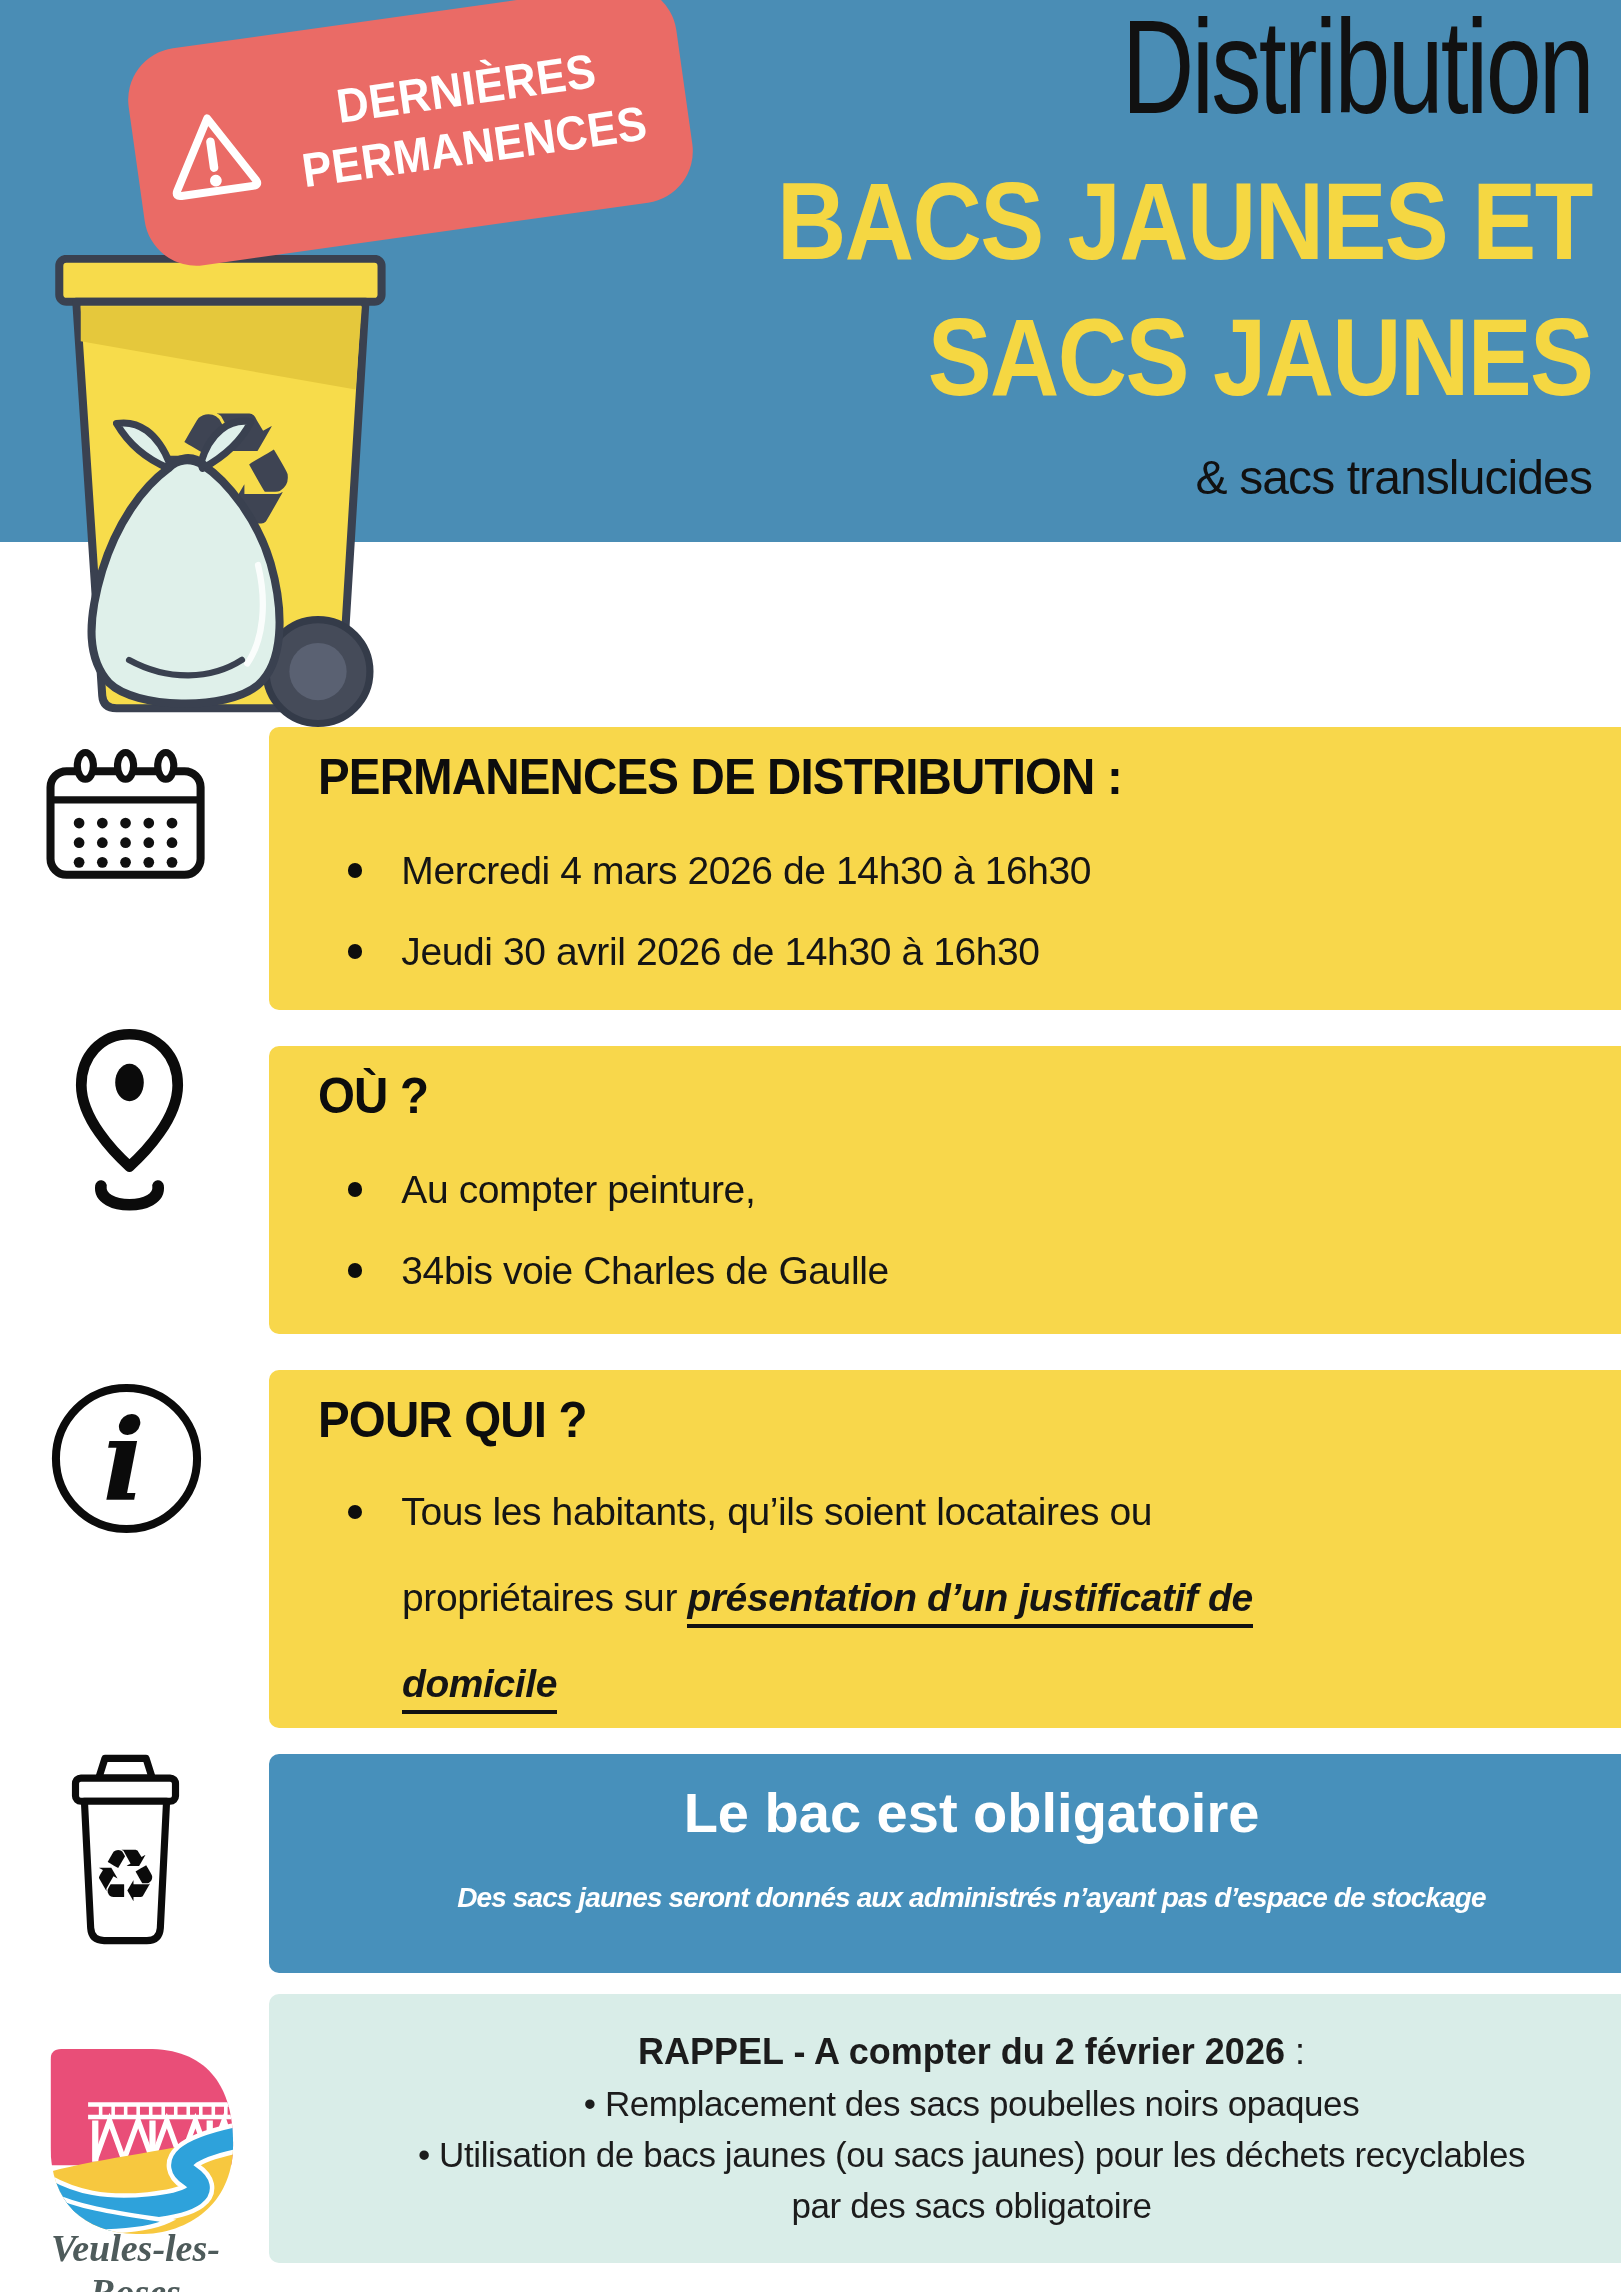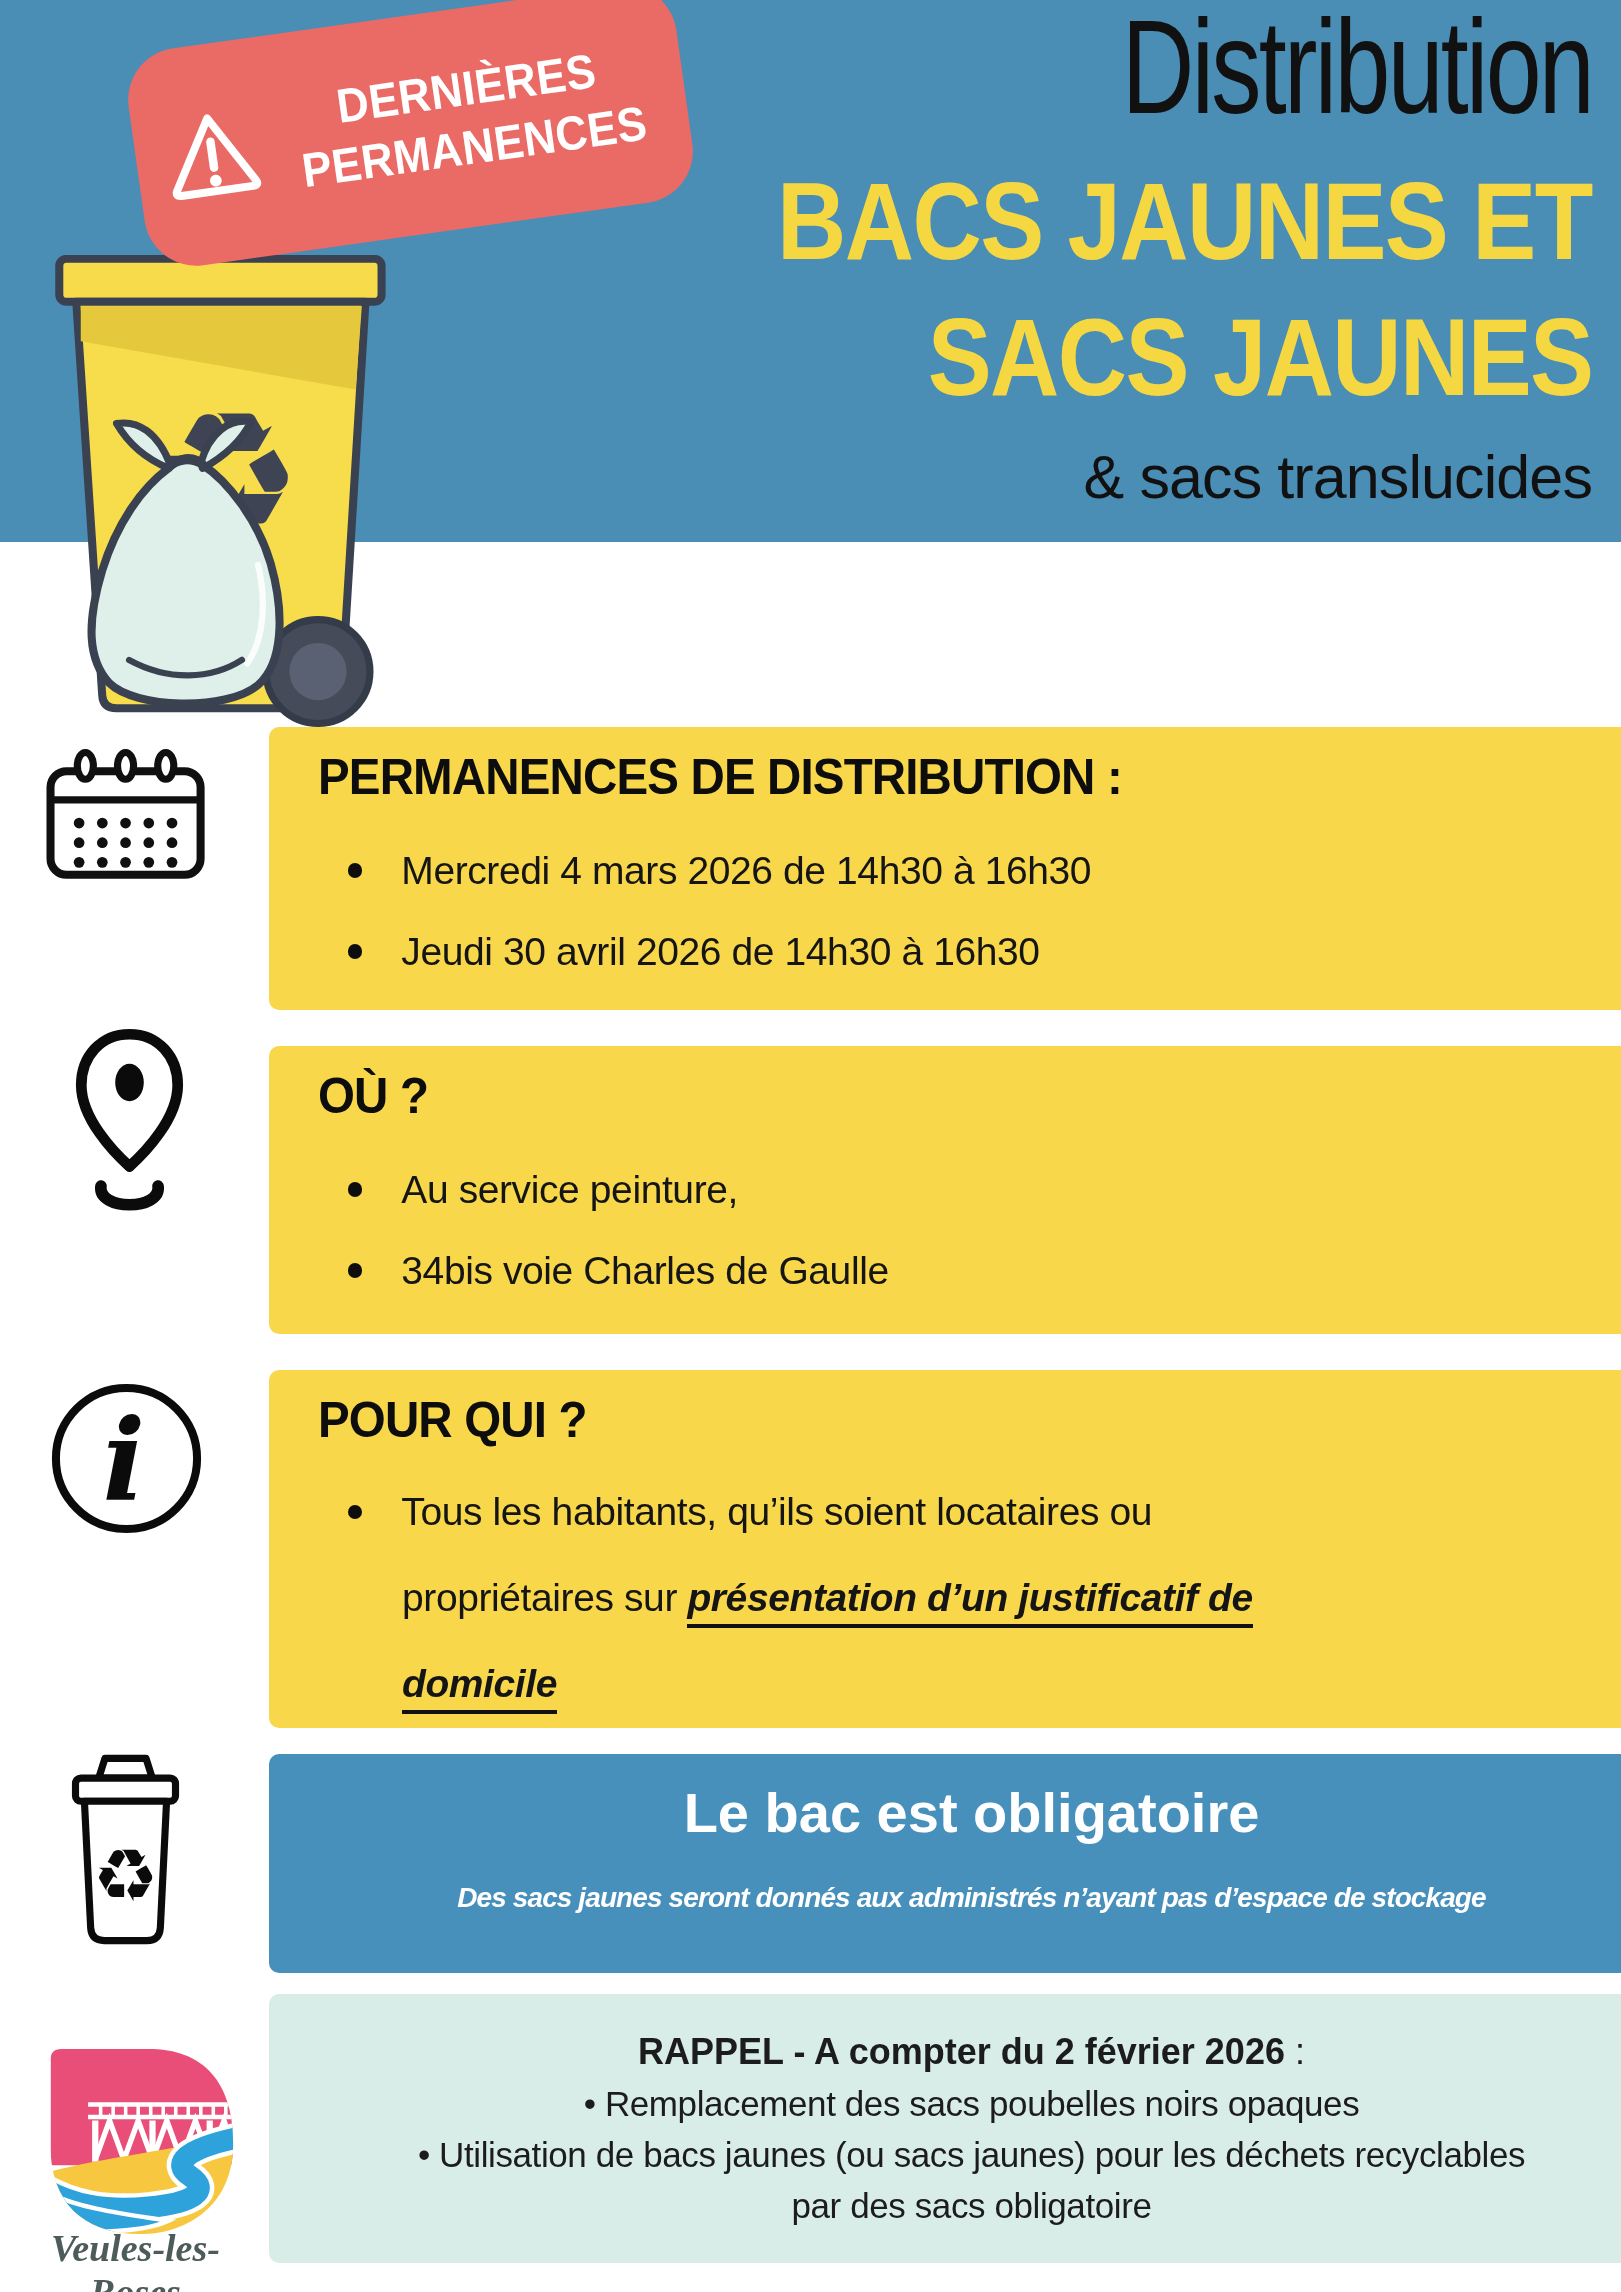--- a/index.html
+++ b/index.html
@@ -17,21 +17,21 @@
          border-radius:52px;transform:rotate(-8deg);transform-origin:center;
          display:flex;align-items:center;justify-content:center;gap:23px;padding:0 27px;z-index:3;}
   .badge-text{color:#fff;font-weight:800;font-size:48px;line-height:59px;text-align:center;
               letter-spacing:0.4px;transform:scaleX(.92);}
   .title{position:absolute;right:30px;color:#111;white-space:nowrap;transform-origin:right center;z-index:2;}
   .t1{top:0;font-size:134px;line-height:134px;font-weight:500;letter-spacing:-3.6px;transform:scaleX(.75);}
   .t2{top:167px;font-size:109px;line-height:109px;font-weight:700;color:var(--title-yellow);
       letter-spacing:-1.8px;transform:scaleX(.88);}
   .t3{top:303px;font-size:109px;line-height:109px;font-weight:700;color:var(--title-yellow);
       letter-spacing:-1.8px;transform:scaleX(.88);}
-  .t4{top:439px;font-size:61px;line-height:77px;font-weight:400;letter-spacing:-0.9px;}
+  .t4{top:439px;font-size:48px;line-height:77px;font-weight:400;letter-spacing:-0.9px;}
 
   .bin-illustration{position:absolute;left:36px;top:255px;z-index:2;}
 
   
   .row-icon{position:absolute;z-index:2;}
   .panel{position:absolute;left:269px;width:1405px;border-radius:10px;background:var(--panel-yellow);}
   .panel-heading{position:absolute;left:49px;top:21.5px;font-size:50px;line-height:56px;font-weight:800;
                  color:#0d0d0d;letter-spacing:-0.9px;transform:scaleX(.95);transform-origin:left center;white-space:nowrap;}
   .bullets{position:absolute;left:79px;top:103px;right:36px;list-style:none;}
   .bullets li{display:flex;align-items:center;height:81px;font-size:39px;color:var(--ink);letter-spacing:-0.4px;}
@@ -157,21 +157,21 @@
     <path d="M70 10 C38 10 16 35 16 67 C16 104 52 142 70 158 C88 142 124 104 124 67 C124 35 102 10 70 10 Z" fill="#fff" stroke="#0b0b0b" stroke-width="12" stroke-linejoin="round"></path>
     <ellipse cx="70" cy="64" rx="16" ry="21" fill="#0b0b0b"></ellipse>
     <path d="M38 180 C34 208 106 208 102 180" fill="none" stroke="#0b0b0b" stroke-width="13" stroke-linecap="round"></path>
   </svg>
 
   <div id="panel-ou" class="panel">
     <div class="panel-heading">OÙ ?</div>
     <ul class="bullets">
       <li>
           <span class="dot"></span>
-          <span>Au service peinture,</span>
+          <span>Au compter peinture,</span>
         </li>
       <li>
           <span class="dot"></span>
           <span>34bis voie Charles de Gaulle</span>
         </li>
     </ul>
   </div>
 
   <svg id="icon-info" class="row-icon" width="159" height="159" viewBox="0 0 178 178">
     <circle cx="89" cy="89" r="79" fill="#fff" stroke="#0b0b0b" stroke-width="9"></circle>

